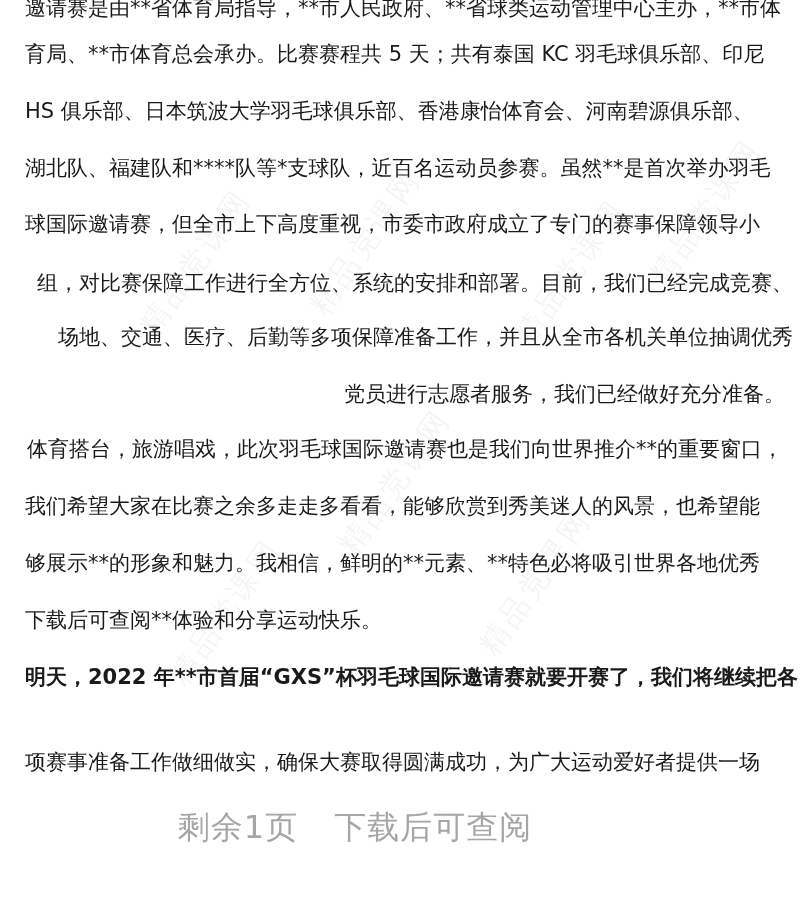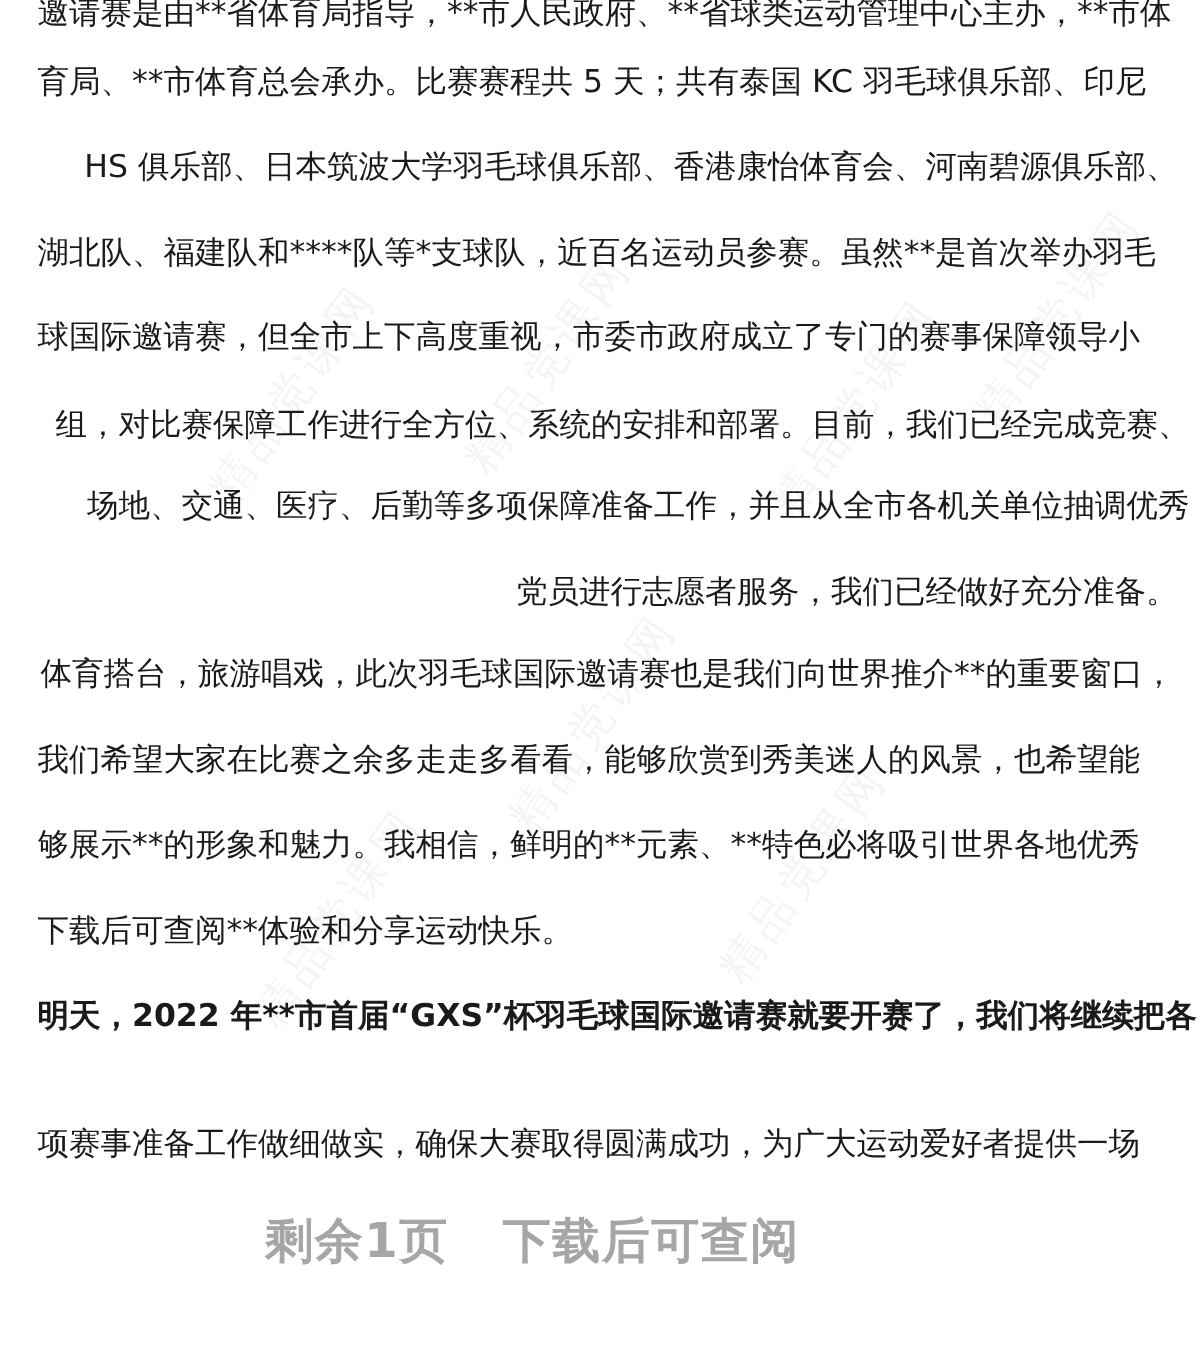--- a/index.html
+++ b/index.html
@@ -5,31 +5,31 @@
   html, body { margin: 0; padding: 0; background: #ffffff; }
   body { width: 800px; height: 903px; position: relative; overflow: hidden;
          font-family: "DejaVu Sans", "Liberation Sans", sans-serif; color: #1a1a1a; }
   .doc { position: absolute; left: 0; top: 0; width: 800px; }
   .line { position: absolute; left: 25px; width: 760px; font-size: 21px; line-height: 28px;
           white-space: nowrap; letter-spacing: 0px; }
   .watermark { position: absolute; font-size: 30px; color: rgba(0,0,0,0.045);
                transform: rotate(-55deg); transform-origin: left top; white-space: nowrap;
                pointer-events: none; letter-spacing: 4px; }
   .remain { position: absolute; left: 0; width: 710px; top: 806px; text-align: center;
-            font-size: 32px; color: #a6a6a6; letter-spacing: 1px; font-weight: bold; }
+            font-size: 32px; color: #a6a6a6; letter-spacing: 1px; }
   .remain span { display: inline-block; }
   .remain .gap { width: 36px; }
 </style>
 </head>
 <body>
 
 <div class="doc">
   <div class="line" style="top:-6px;">邀请赛是由**省体育局指导，**市人民政府、**省球类运动管理中心主办，**市体</div>
   <div class="line" style="top:40px;">育局、**市体育总会承办。比赛赛程共 5 天；共有泰国 KC 羽毛球俱乐部、印尼</div>
-  <div class="line" style="top:97px;text-align:right;">HS 俱乐部、日本筑波大学羽毛球俱乐部、香港康怡体育会、河南碧源俱乐部、</div>
+  <div class="line" style="top:97px;">HS 俱乐部、日本筑波大学羽毛球俱乐部、香港康怡体育会、河南碧源俱乐部、</div>
   <div class="line" style="top:154px;">湖北队、福建队和****队等*支球队，近百名运动员参赛。虽然**是首次举办羽毛</div>
   <div class="line" style="top:210px;">球国际邀请赛，但全市上下高度重视，市委市政府成立了专门的赛事保障领导小</div>
   <div class="line" style="top:269px;margin-left:12px;">组，对比赛保障工作进行全方位、系统的安排和部署。目前，我们已经完成竞赛、</div>
   <div class="line" style="top:323px;margin-left:33px;">场地、交通、医疗、后勤等多项保障准备工作，并且从全市各机关单位抽调优秀</div>
   <div class="line" style="top:380px;text-align:right;">党员进行志愿者服务，我们已经做好充分准备。</div>
   <div class="line" style="top:435px;text-align:center;">体育搭台，旅游唱戏，此次羽毛球国际邀请赛也是我们向世界推介**的重要窗口，</div>
   <div class="line" style="top:492px;">我们希望大家在比赛之余多走走多看看，能够欣赏到秀美迷人的风景，也希望能</div>
   <div class="line" style="top:549px;">够展示**的形象和魅力。我相信，鲜明的**元素、**特色必将吸引世界各地优秀</div>
   <div class="line" style="top:606px;">下载后可查阅**体验和分享运动快乐。</div>
   <div class="line" style="top:663px;font-weight:bold;">明天，2022 年**市首届“GXS”杯羽毛球国际邀请赛就要开赛了，我们将继续把各</div>

